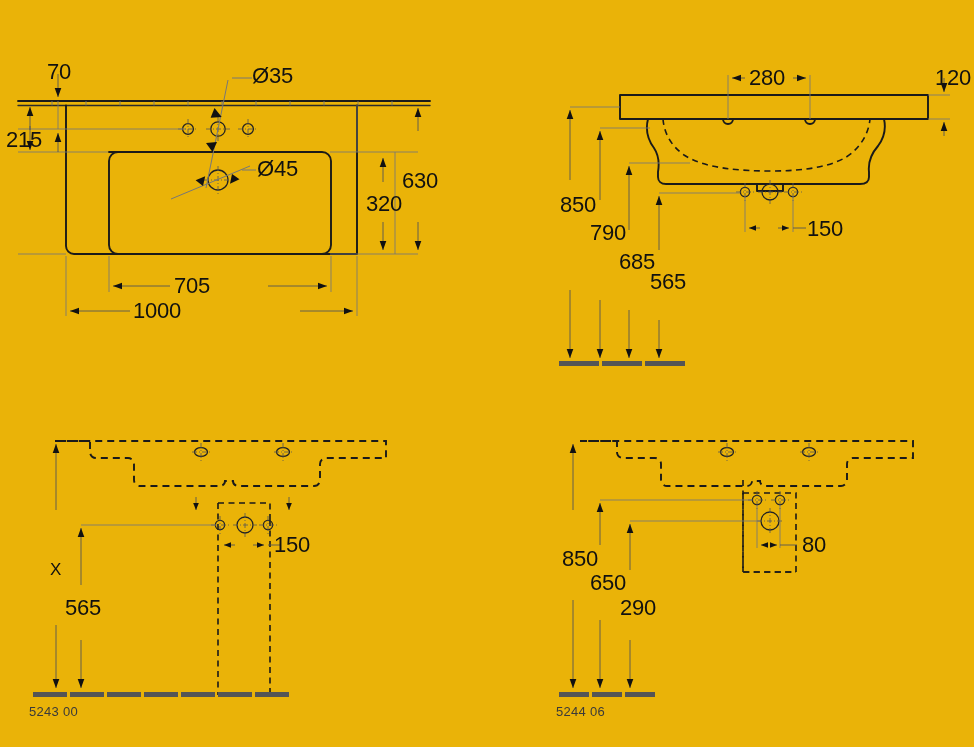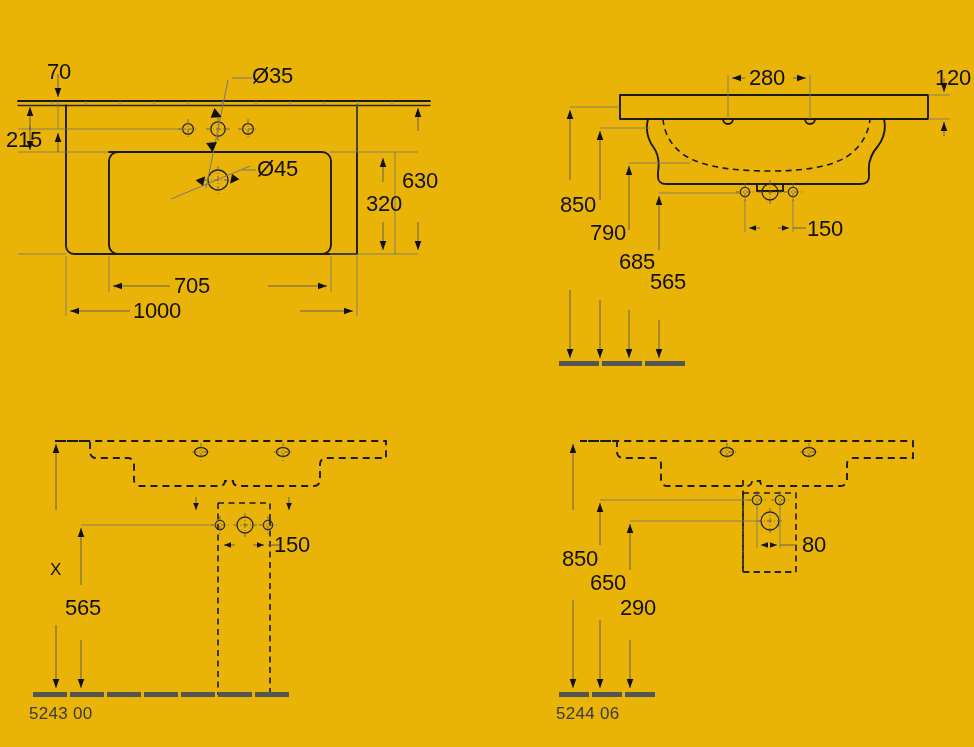--- a/index.html
+++ b/index.html
@@ -41,21 +41,21 @@
     position: absolute;
     font-family: "Liberation Sans", sans-serif;
     color: #111111;
     white-space: nowrap;
     line-height: 1;
     letter-spacing: -0.2px;
   }
   .lbl-dim   { font-size: 22px; }
   .lbl-dia   { font-size: 22px; }
   .lbl-x     { font-size: 17px; }
-  .lbl-part  { font-size: 17px; color: #3a3a3a; letter-spacing: 0.3px; }
+  .lbl-part  { font-size: 13px; color: #3a3a3a; letter-spacing: 0.3px; }
 </style>
 </head>
 <body>
 
 <div id="sheet">
 
   <svg class="drawing" viewBox="0 0 974 747">
     <defs>
       <marker id="ar" markerWidth="10" markerHeight="8" refX="9.2" refY="4" orient="auto" markerUnits="userSpaceOnUse">
         <path d="M0,0.6 L9.2,4 L0,7.4 Z" class="arrowfill"></path>

